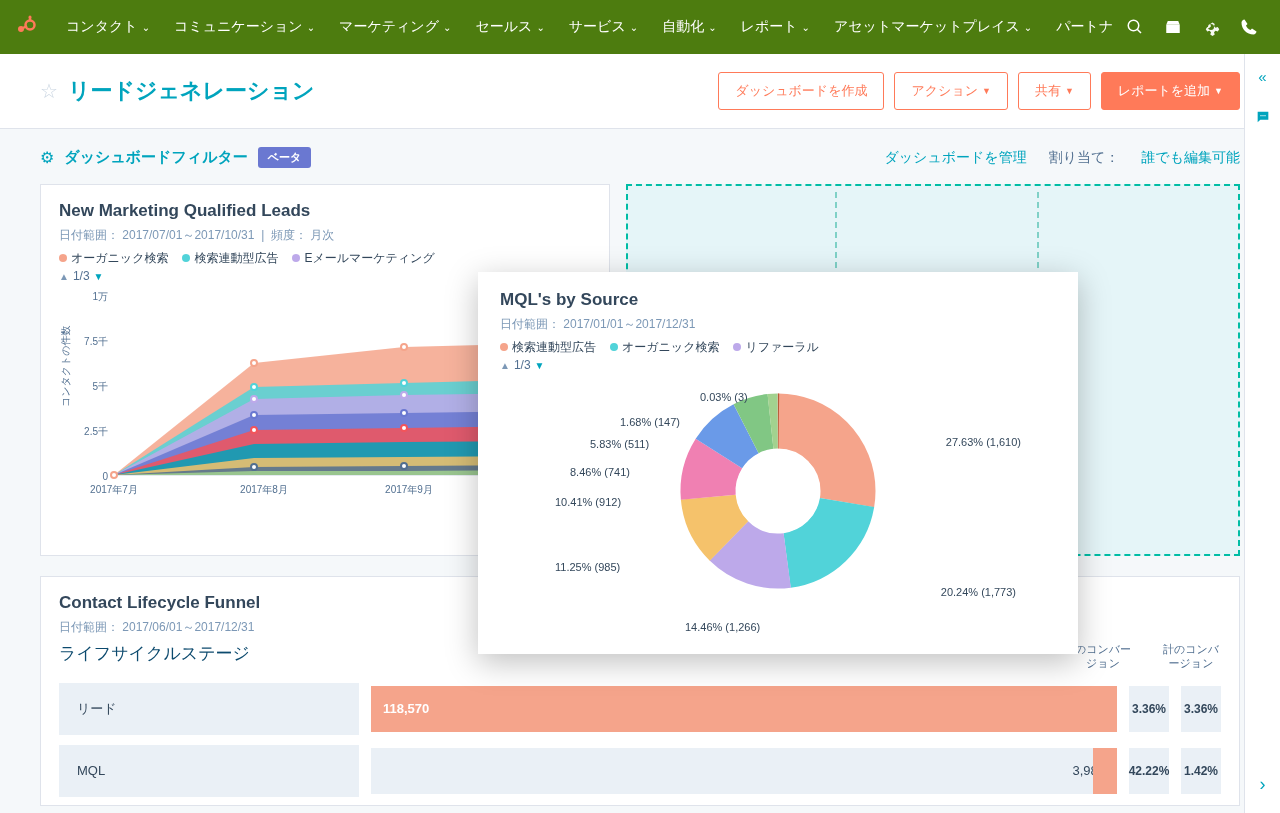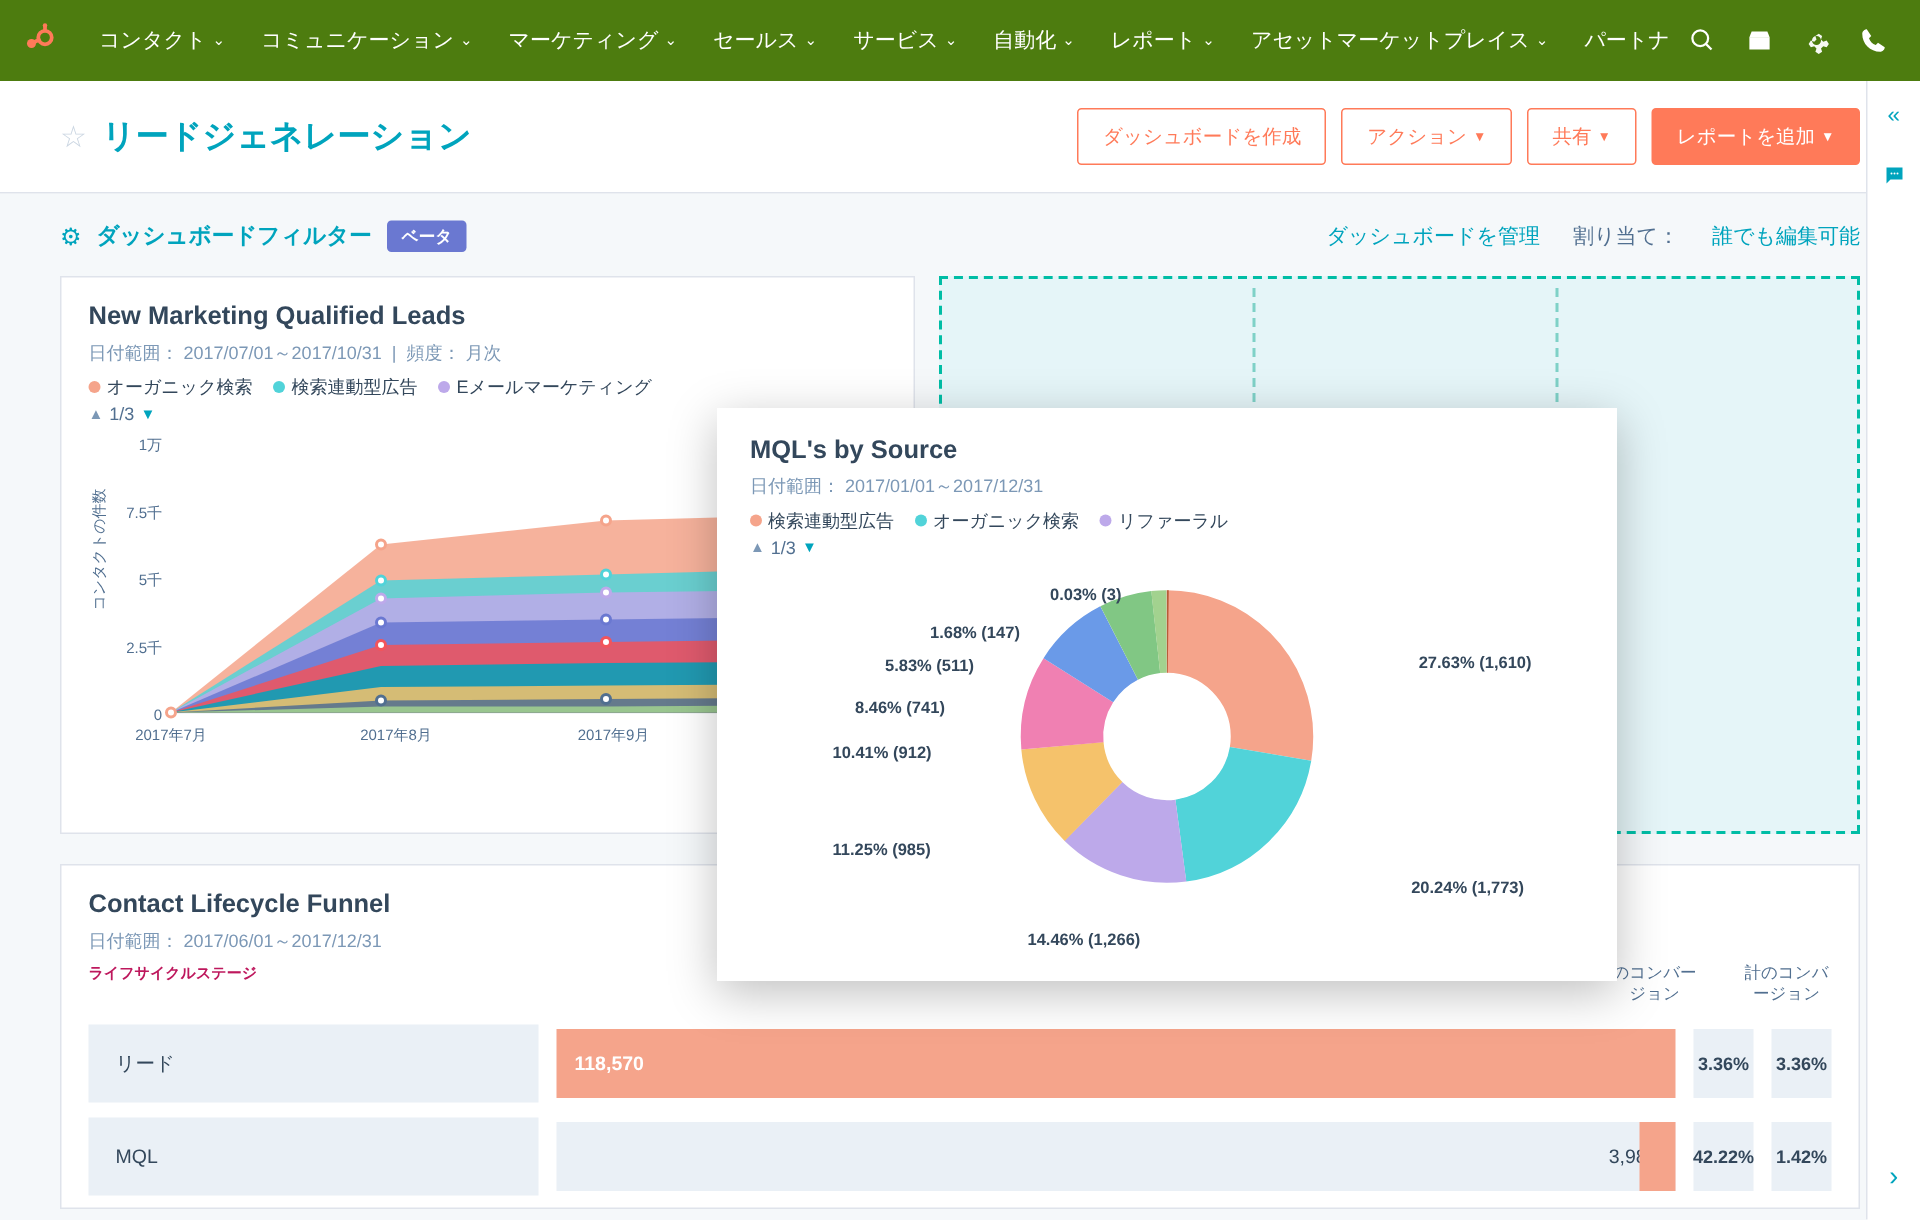--- a/index.html
+++ b/index.html
@@ -36,23 +36,23 @@
 .tri-down{color:#00a4bd}
 .card1{width:570px;height:372px}
 .dropzone{flex:1;border:2px dashed #00bda5;background:#e5f5f8;display:flex;gap:8px;padding:6px;height:372px}
 .dz-col{flex:1;background:#e5f5f8;border-left:2px dashed #7fd1c7}
 .dz-col:first-child{border-left:none}
 .card2{margin-top:20px;height:230px}
 .axis-label{font-size:10px;fill:#516f90}
 .y-title{font-size:10px;fill:#516f90}
 .floating-card{position:absolute;top:92px;left:478px;width:600px;background:#fff;box-shadow:0 8px 30px rgba(0,0,0,0.25);padding:18px 22px;z-index:10}
 .donut-wrap{display:flex;justify-content:center;position:relative}
-.d-label{position:absolute;font-size:11px;color:#33475b;font-weight:700}
+.d-label{position:absolute;font-size:11px;color:#33475b;font-weight:400}
 .funnel-header{display:flex;justify-content:space-between;align-items:flex-start;margin-bottom:12px}
-.funnel-stage-label{color:#be185d;font-size:10px;font-weight:700}
+.funnel-stage-label{color:#0c4a6e;font-size:17px;font-weight:400}
 .conv-heads{display:flex;gap:28px;font-size:11px;color:#516f90;text-align:center;line-height:1.3}
 .funnel-row{display:flex;align-items:center;margin-bottom:10px;gap:12px}
 .funnel-name{width:300px;background:#eaf0f6;height:52px;display:flex;align-items:center;padding:0 18px;font-size:13px}
 .funnel-bar{flex:1;height:46px;background:#eaf0f6;position:relative;display:flex;align-items:center}
 .funnel-fill{height:100%;background:#f5a48b;display:flex;align-items:center;padding:0 12px;color:#fff;font-size:13px;font-weight:600}
 .funnel-val-out{color:#33475b;font-size:13px;margin-left:auto;margin-right:12px}
 .conv-box{width:40px;height:46px;background:#eaf0f6;display:flex;align-items:center;justify-content:center;font-size:12px;font-weight:700;position:relative}
 .right-rail{position:fixed;right:0;top:54px;bottom:0;width:36px;background:#fff;border-left:1px solid #dfe3eb;display:flex;flex-direction:column;align-items:center;padding-top:14px;gap:24px}
 .rail-icon{color:#00a4bd;cursor:pointer}
 .chev{font-size:10px}

